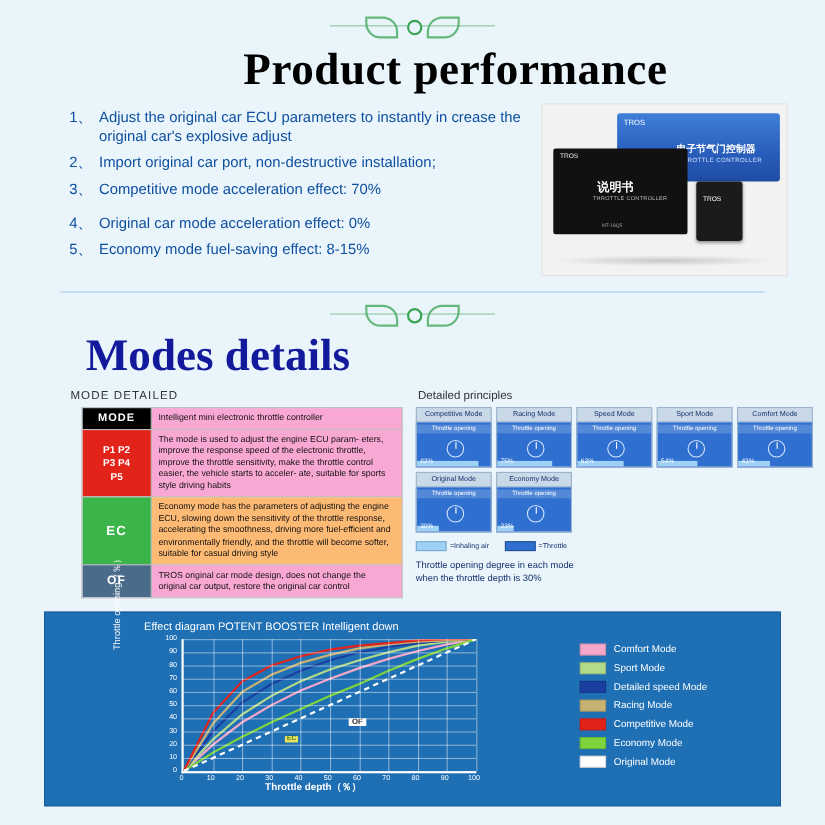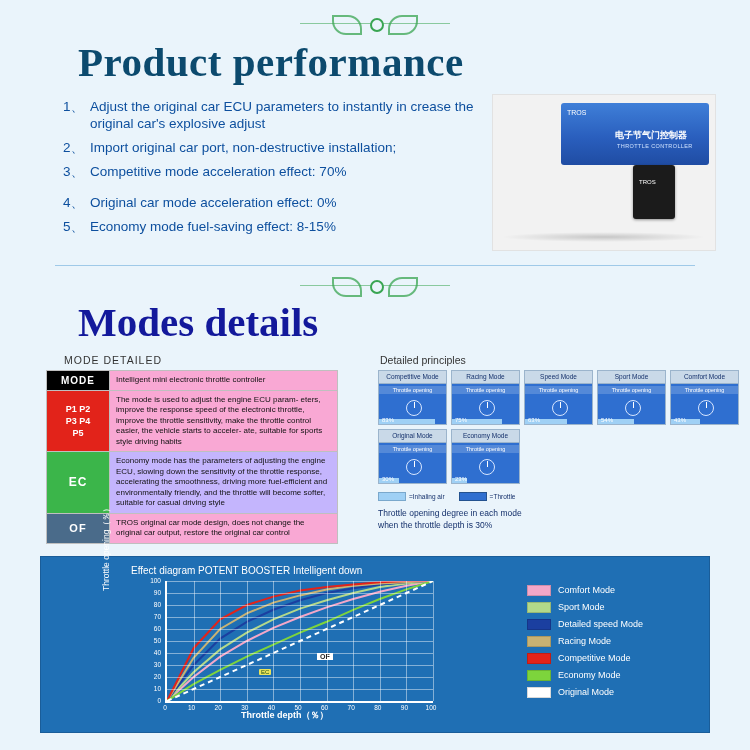--- a/index.html
+++ b/index.html
@@ -28,25 +28,26 @@
     position:absolute;top:1px;width:26px;height:16px;border:2px solid #39a552;
     border-radius:0 14px 0 14px;opacity:.75;
   }
   .orn-leaf.l{left:32px;}
   .orn-leaf.r{right:32px;transform:scaleX(-1);}
 
   
   .sec1{padding-top:14px;}
   h1.title{
     font-family:"Liberation Serif", serif;
-    color:#0c4a6e;
+    color:#000000;
     font-size:41px;
     font-weight:bold;
     margin:6px 0 0 78px;
     letter-spacing:.5px;
+    text-align:center;
   }
   .sec1-body{display:flex;margin-top:12px;}
   .bullets{width:420px;margin-left:62px;}
   .bullet{
     display:flex;margin-bottom:7px;font-size:13.5px;color:#0d4f9e;line-height:17px;
   }
   .bullet .num{width:22px;flex:none;text-align:right;padding-right:6px;color:#0d4f9e;}
   .bullet .txt{flex:1;}
   .gap{height:7px;}
 
@@ -91,29 +92,29 @@
   h2.title2{
     font-family:"Liberation Serif", serif;
     color:#13199b;font-size:41px;font-weight:bold;margin:4px 0 0 78px;
   }
 
   .modes-wrap{display:flex;margin-top:8px;}
 
   
   .mode-left{width:320px;margin-left:32px;}
   .mode-left .cap{font-size:10.5px;color:#333;margin:0 0 4px 32px;letter-spacing:1px;}
-  table.mt{border-collapse:collapse;width:292px;margin-left:14px;}
+  table.mt{border-collapse:collapse;width:292px;margin-left:42px;}
   table.mt td{border:1px solid #bfbfbf;vertical-align:middle;}
   td.k{width:58px;text-align:center;color:#fff;font-size:9px;font-weight:bold;padding:3px 0;}
   td.k.black{background:#000;font-size:10px;letter-spacing:1px;}
   td.k.red{background:#e2231a;line-height:12px;font-size:9px;padding:6px 2px;}
   td.k.green{background:#3bb54a;font-size:12px;letter-spacing:1px;}
   td.k.steel{background:#4a6b8a;font-size:11px;letter-spacing:1px;}
   td.v{background:#f9a8d4;font-size:8px;color:#111;padding:4px 6px;line-height:10.5px;}
-  td.v.dark{background:#c4b5fd;}
+  td.v.dark{background:#fdba74;}
 
   
   .mode-right{margin-left:10px;width:368px;padding-left:16px;}
   .mode-right .cap{font-size:10.5px;color:#333;margin:0 0 4px 2px;}
   .prow{display:flex;gap:4px;margin-bottom:4px;}
   .pcard{width:69px;}
   .pcard .ph{
     background:#c9d9e8;border:1px solid #9bb4cc;font-size:6.5px;color:#14306b;
     text-align:center;padding:2px 0;line-height:8px;
   }
@@ -221,20 +222,26 @@
           <span class="num">5、</span>
           <span class="txt">Economy mode fuel-saving effect: 8-15%</span>
         </div>
       </div>
 
       <div class="photo">
         <div class="box-blue">
           <span class="bb-t">TROS</span>
           <span class="bb-c">电子节气门控制器</span>
           <span class="bb-s">THROTTLE CONTROLLER</span>
+        </div>
+        <div class="box-black">
+          <span class="bk-t">TROS</span>
+          <span class="bk-c">说明书</span>
+          <span class="bk-s">THROTTLE CONTROLLER</span>
+          <span class="bk-b">MT-18Q5</span>
         </div>
         <div class="dev">
           <span class="dv-l">TROS</span>
         </div>
         <div class="shadow"></div>
       </div>
     </div>
 
     <div class="divider"></div>
   </div>

